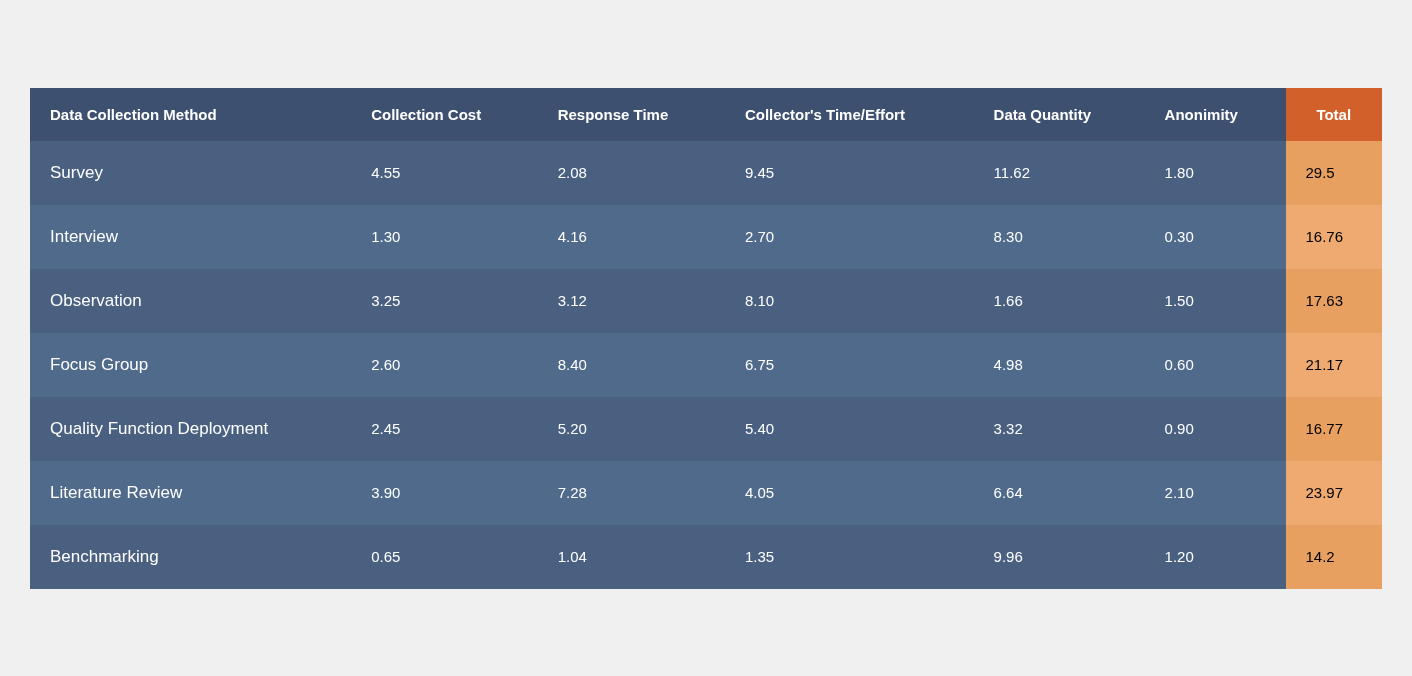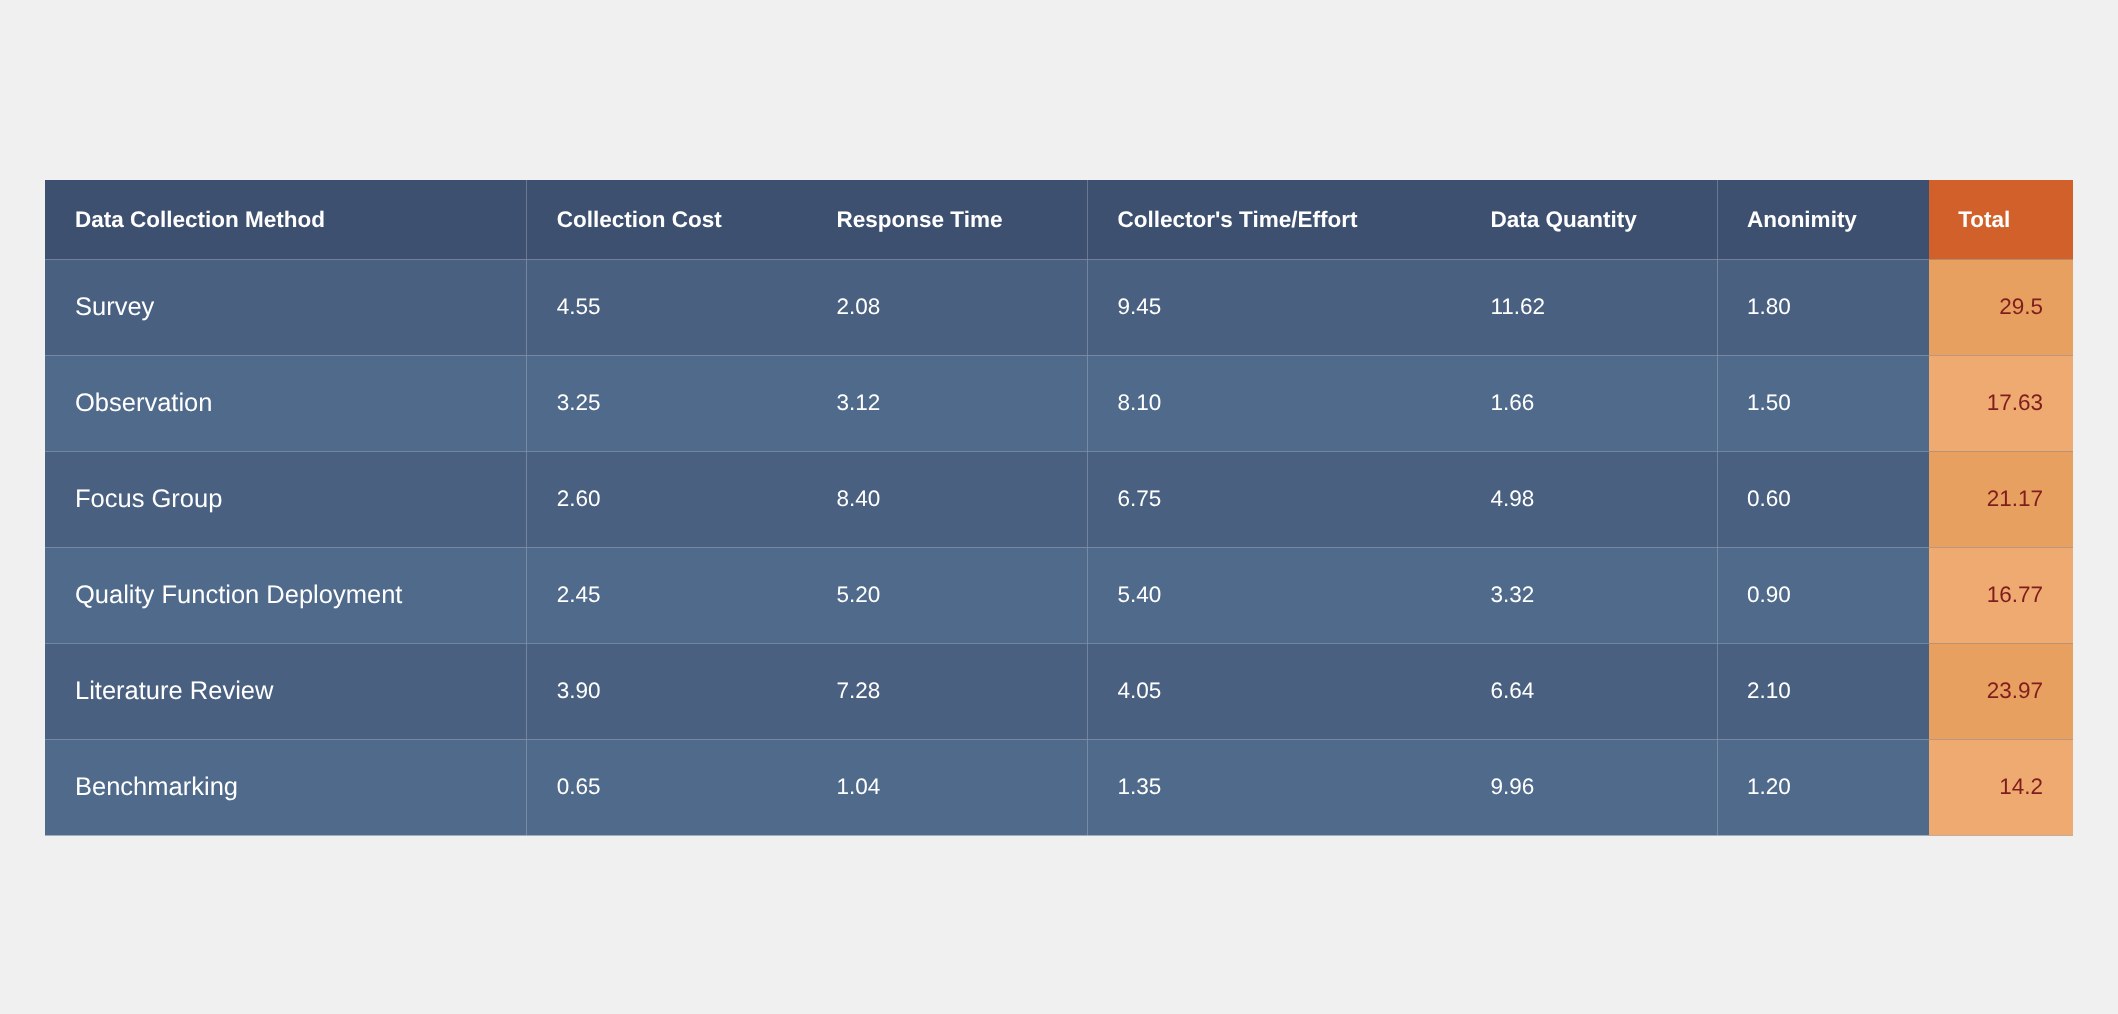--- a/index.html
+++ b/index.html
@@ -25,21 +25,21 @@
     thead th {
       color: #ffffff;
       font-weight: 600;
       font-size: 15px;
       padding: 18px 20px;
       text-align: left;
       vertical-align: middle;
     }
     thead th.total-header {
       background-color: #d2602a;
-      text-align: left;
+      text-align: center;
       margin-top: 31px;
     }
     tbody tr:nth-child(odd) {
       background-color: #4a6080;
     }
     tbody tr:nth-child(even) {
       background-color: #4f6a8a;
     }
     tbody td {
       color: #ffffff;
@@ -48,22 +48,22 @@
       vertical-align: middle;
     }
     tbody td.method-name {
       font-weight: 500;
       font-size: 17px;
     }
     tbody td.numeric {
     }
     tbody td.total-cell {
       background-color: #e8a060;
-      text-align: right;
-      color: #7f1d1d;
+      text-align: left;
+      color: #000000;
       font-weight: 500;
       font-size: 15px;
     }
     
     tbody tr:nth-child(odd) td.total-cell {
       background-color: #e8a060;
     }
     tbody tr:nth-child(even) td.total-cell {
       background-color: #eeaa70;
     }
@@ -86,20 +86,29 @@
     </thead>
     <tbody id="table-body">
     <tr>
           <td class="method-name">Survey</td>
           <td class="numeric">4.55</td>
           <td class="numeric">2.08</td>
           <td class="numeric">9.45</td>
           <td class="numeric">11.62</td>
           <td class="numeric">1.80</td>
           <td class="total-cell">29.5</td>
+        </tr>
+        <tr>
+          <td class="method-name">Interview</td>
+          <td class="numeric">1.30</td>
+          <td class="numeric">4.16</td>
+          <td class="numeric">2.70</td>
+          <td class="numeric">8.30</td>
+          <td class="numeric">0.30</td>
+          <td class="total-cell">16.76</td>
         </tr>
         <tr>
           <td class="method-name">Observation</td>
           <td class="numeric">3.25</td>
           <td class="numeric">3.12</td>
           <td class="numeric">8.10</td>
           <td class="numeric">1.66</td>
           <td class="numeric">1.50</td>
           <td class="total-cell">17.63</td>
         </tr>

